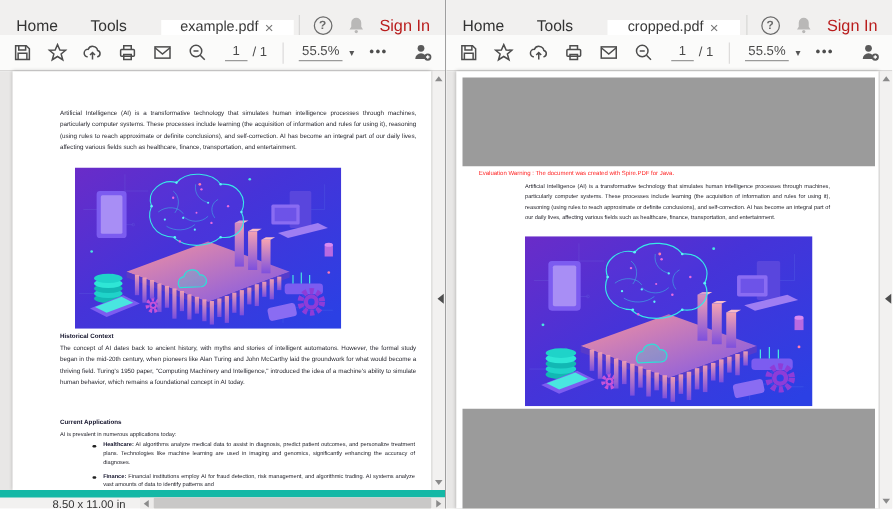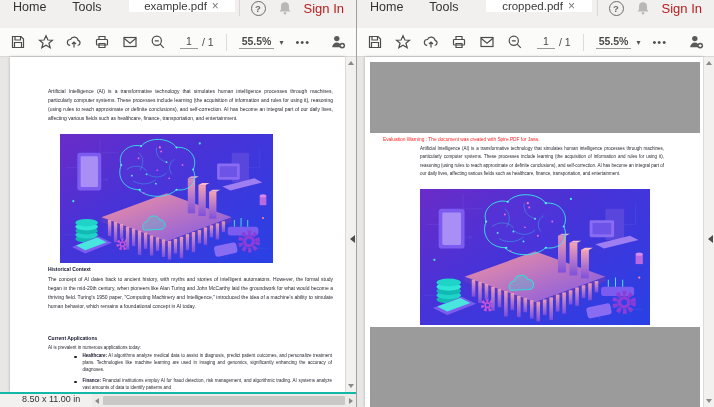--- a/index.html
+++ b/index.html
@@ -3,37 +3,37 @@
 <meta charset="utf-8">
 <style>
   * { margin:0; padding:0; box-sizing:border-box; }
   html,body { width:714px; height:407px; font-family:"Liberation Sans", sans-serif; background:#fff; overflow:hidden; }
   body { display:flex; }
 
   .window { width:357px; height:407px; position:relative; background:#fff; overflow:hidden; }
   .window.left  { border-right:1px solid #9f9f9f; }
 
   
-  .tabbar { height:28px; background:#f1f0ef; display:flex; align-items:flex-start; font-size:12.5px; color:#333; }
+  .tabbar { height:28px; background:#f1f0ef; display:flex; align-items:flex-end; font-size:12.5px; color:#333; }
   .menu-item { display:flex; align-items:center; padding:0 13px; cursor:default; }
   .doc-tab { background:#fff; display:flex; align-items:center; gap:5px; padding:0 12px; margin-left:14px; min-width:106px; justify-content:center; font-size:11.5px; color:#3a3a3a; }
   .tab-close { color:#777; font-size:12px; line-height:1; }
   .tab-right { margin-left:auto; display:flex; align-items:center; gap:11px; padding-right:9px; }
   .tab-sep { width:1px; height:16px; background:#d8d7d6; }
   .help-circle { width:15px; height:15px; border:1.4px solid #6b6b6b; border-radius:50%; color:#6b6b6b; font-size:9.5px; font-weight:bold; display:flex; align-items:center; justify-content:center; }
   .signin { font-size:13px; color:#b91c1c; padding-right:3px; }
 
   
   .toolbar { height:29px; background:#fbfbfa; border-bottom:1px solid #d9d8d7; display:flex; align-items:center; padding:0 10px; gap:12px; }
   .tb-icon { width:16px; height:16px; stroke:#4d4d4d; fill:none; stroke-width:1.2; flex:0 0 auto; }
   .pagebox { display:flex; align-items:center; gap:4px; font-size:10.5px; color:#4a4a4a; margin-left:2px; }
   .page-input { width:18px; border-bottom:1px solid #9a9a9a; text-align:center; padding-bottom:1px; }
   .tb-sep { width:1px; height:17px; background:#dddcdb; }
   .zoombox { display:flex; align-items:center; gap:5px; font-size:10.5px; color:#4a4a4a; }
-  .zoom-val { border-bottom:1px solid #9a9a9a; padding:0 3px 1px 3px;font-weight:bold; }
+  .zoom-val { border-bottom:1px solid #9a9a9a; padding:0 3px 1px 3px; }
   .caret { font-size:8px; color:#555; }
   .more-dots { font-size:11px; color:#4d4d4d; letter-spacing:1px; }
   .tb-user { margin-left:auto; }
 
   
   .docarea { position:absolute; top:57px; left:0; right:0; bottom:0; background:#e8e7e6; }
   .docarea.has-status { bottom:15px; }
   .page { position:absolute; top:0; bottom:0; background:#fff; box-shadow:0 0 3px rgba(0,0,0,.25); }
   .page.pg-left  { left:10px; right:11px; }
   .page.pg-right { left:8px;  right:11px; }
@@ -50,21 +50,21 @@
   .crop-gray { position:absolute; background:#9b9b9b; }
   .illo { position:absolute; }
 
   
   .vscroll { position:absolute; top:0; bottom:0; right:0; width:11px; background:#f2f1f0; border-left:1px solid #dcdbda; }
   .vscroll .tri-up, .vscroll .tri-down { position:absolute; left:2px; width:0; height:0; border-left:3.5px solid transparent; border-right:3.5px solid transparent; }
   .tri-up   { top:4px;    border-bottom:4.5px solid #8a8a8a; }
   .tri-down { bottom:4px; border-top:4.5px solid #8a8a8a; }
   .panel-toggle { position:absolute; right:1px; top:178px; width:0; height:0; border-top:4.5px solid transparent; border-bottom:4.5px solid transparent; border-right:5.5px solid #4d4d4d; }
 
-  .statusbar { position:absolute; left:0; right:0; bottom:0; height:15px; background:#f2f1f0; border-top:2px solid #14b8a6; display:flex; font-size:9px; color:#333; }
+  .statusbar { position:absolute; left:0; right:0; bottom:0; height:15px; background:#f2f1f0; border-top:6px solid #14b8a6; display:flex; align-items:center; font-size:9px; color:#333;padding-left:20px; }
   .pagesize { padding:0 12px 0 22px; white-space:nowrap; }
   .hscroll { position:relative; flex:1; height:100%; background:#ecebea; display:flex; align-items:center; }
   .tri-left-s  { width:0;height:0;border-top:3.5px solid transparent;border-bottom:3.5px solid transparent;border-right:4.5px solid #8a8a8a; margin:0 3px; }
   .tri-right-s { width:0;height:0;border-top:3.5px solid transparent;border-bottom:3.5px solid transparent;border-left:4.5px solid #8a8a8a; margin:0 3px; }
   .hthumb { height:9px; background:#c9c8c7; border-radius:1px; flex:1; margin:0 1px; }
 </style>
 </head>
 <body>
 
 <svg width="0" height="0" style="position:absolute">

